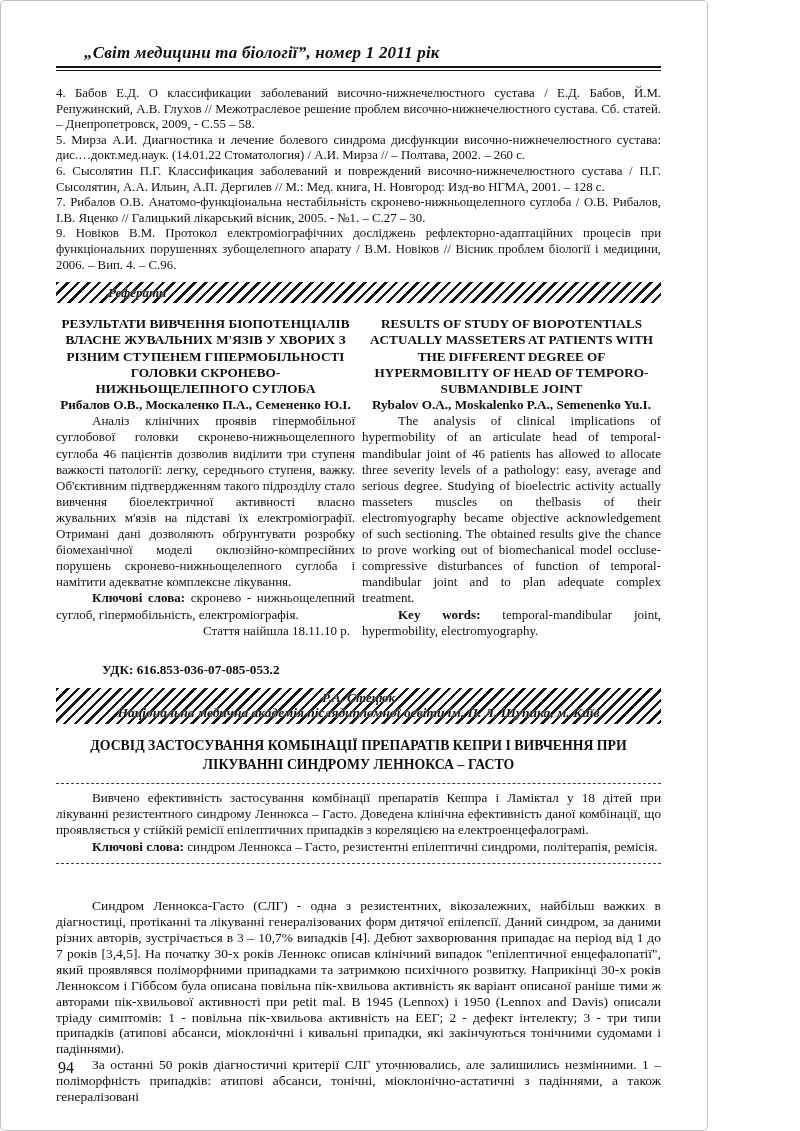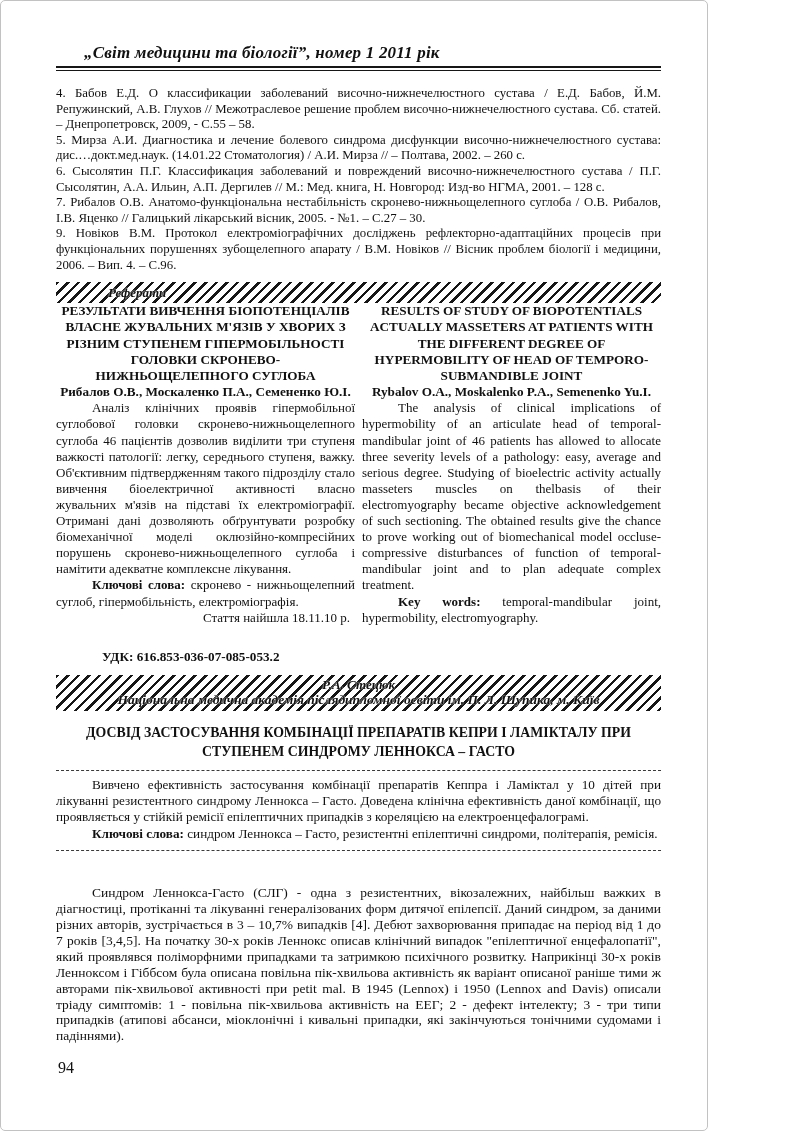--- a/index.html
+++ b/index.html
@@ -42,20 +42,21 @@
     display:flex;align-items:center;
   }
   .banner-referats .banner-label{
     margin-left:52px;
     font-size:13px;font-weight:bold;font-style:italic;
     text-shadow:0 0 1.5px rgba(255,255,255,.85),0 0 1.5px rgba(255,255,255,.85);
   }
   
   .two-col{
     display:flex;gap:7px;
+    margin-top:13px;
   }
   .col{flex:1;min-width:0;}
   .abs-title{
     margin:0;
     font-size:13.2px;font-weight:bold;text-align:center;line-height:1.22;
   }
   .abs-authors{
     font-size:13.2px;font-weight:bold;text-align:center;line-height:1.25;
   }
   .abs-body{
@@ -155,26 +156,27 @@
     </div>
   </section>
 
   <div class="udc">УДК: 616.853-036-07-085-053.2</div>
 
   <div class="hatch banner-author">
     <div class="author-line">Р.А. Стецюк</div>
     <div class="affil-line">Національна медична академія післядипломної освіти ім. П. Л. Шупика, м. Київ</div>
   </div>
 
-  <h2 class="article-title">ДОСВІД ЗАСТОСУВАННЯ КОМБІНАЦІЇ ПРЕПАРАТІВ КЕПРИ І ЛАМІКТАЛУ ПРИ СТУПЕНЕМ СИНДРОМУ ЛЕННОКСА – ГАСТО</h2>
+  <h2 class="article-title">ДОСВІД ЗАСТОСУВАННЯ КОМБІНАЦІЇ ПРЕПАРАТІВ КЕПРИ І ВИВЧЕННЯ ПРИ ЛІКУВАННІ СИНДРОМУ ЛЕННОКСА – ГАСТО</h2>
 
   <section class="summary-block">
-    <p class="abs-body">Вивчено ефективність застосування комбінації препаратів Кеппра і Ламіктал у 10 дітей при лікуванні резистентного синдрому Леннокса – Гасто. Доведена клінічна ефективність даної комбінації, що проявляється у стійкій ремісії епілептичних припадків з кореляцією на електроенцефалограмі.</p>
+    <p class="abs-body">Вивчено ефективність застосування комбінації препаратів Кеппра і Ламіктал у 18 дітей при лікуванні резистентного синдрому Леннокса – Гасто. Доведена клінічна ефективність даної комбінації, що проявляється у стійкій ремісії епілептичних припадків з кореляцією на електроенцефалограмі.</p>
     <p class="keywords-line"><span class="kw-label">Ключові слова:</span> <span>синдром Леннокса – Гасто, резистентні епілептичні синдроми, політерапія, ремісія.</span></p>
   </section>
 
   <section class="main-text">
     <p>Синдром Леннокса-Гасто (СЛГ) - одна з резистентних, вікозалежних, найбільш важких в діагностиці, протіканні та лікуванні генералізованих форм дитячої епілепсії. Даний синдром, за даними різних авторів, зустрічається в 3 – 10,7%  випадків [4]. Дебют захворювання припадає на період від 1 до 7 років [3,4,5]. На початку 30-х років Леннокс описав клінічний випадок "епілептичної енцефалопатії", який проявлявся поліморфними припадками та затримкою психічного розвитку. Наприкінці 30-х років Ленноксом і Гіббсом була описана повільна пік-хвильова  активність як варіант описаної раніше тими ж авторами пік-хвильової активності при petit mal. В 1945 (Lennox) і 1950 (Lennox and Davis) описали тріаду симптомів: 1 - повільна пік-хвильова  активність на ЕЕГ; 2 - дефект інтелекту; 3 - три типи припадків (атипові абсанси, міоклонічні і кивальні припадки, які закінчуються тонічними судомами і падіннями).</p>
+    <p>За останні 50 років діагностичні критерії СЛГ уточнювались, але залишились незмінними. 1 – поліморфність припадків: атипові абсанси, тонічні, міоклонічно-астатичні з падіннями, а також генералізовані</p>
   </section>
 
   <div class="page-number">94</div>
 
 </div>
 
 </body></html>

